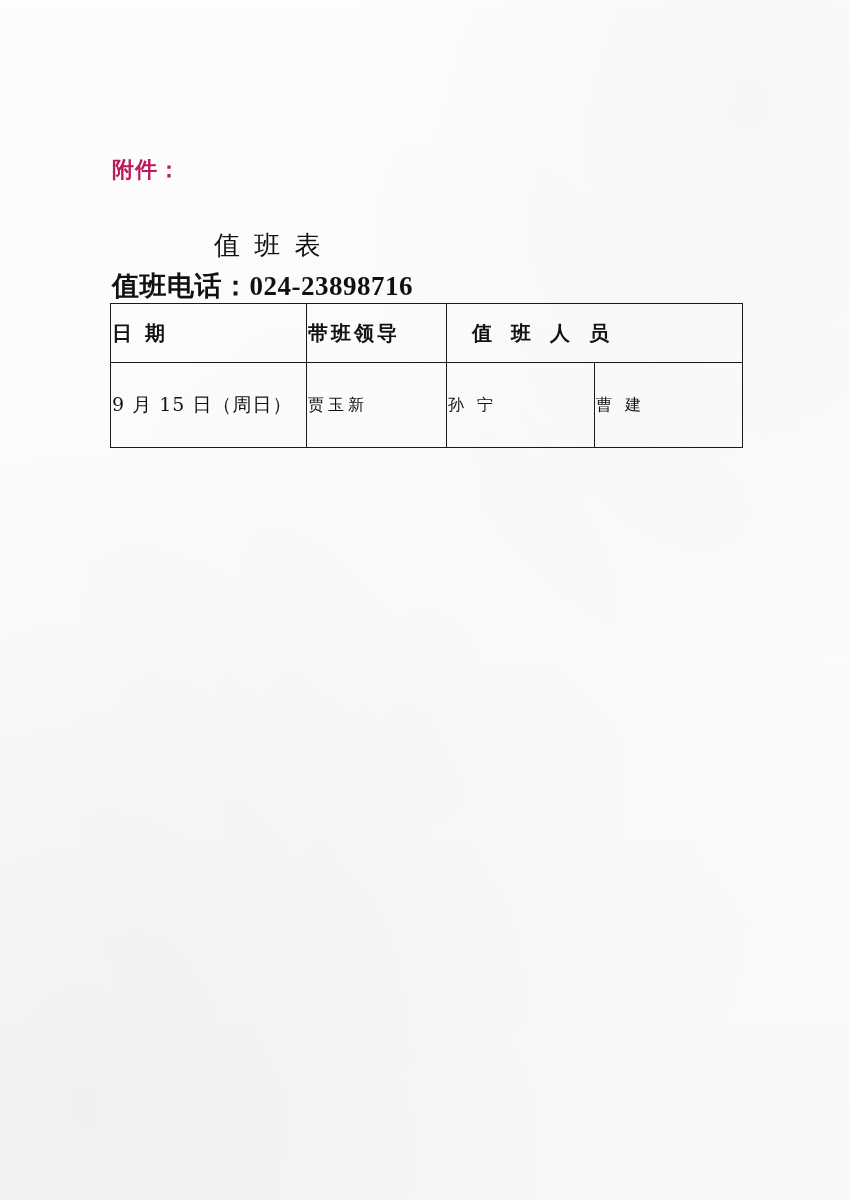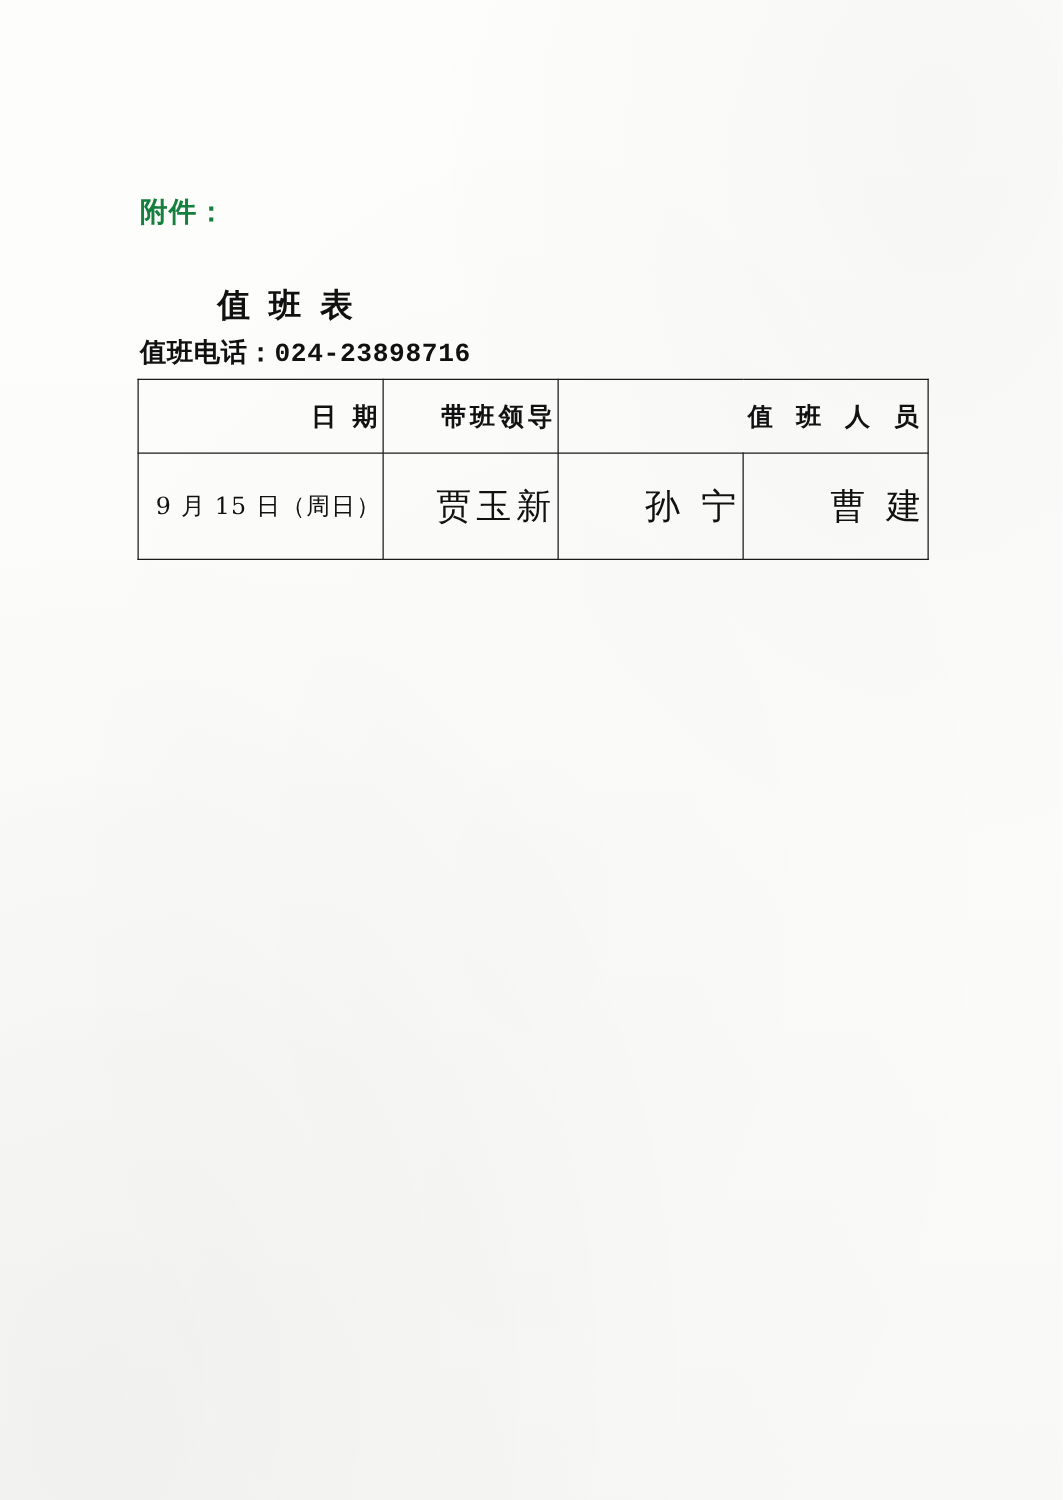--- a/index.html
+++ b/index.html
@@ -32,21 +32,21 @@
   }
 
   .attachment-label {
     position: absolute;
     left: 112px;
     top: 155px;
     font-family: "DejaVu Sans", "Liberation Sans", sans-serif;
     font-weight: bold;
     font-size: 22px;
     letter-spacing: 1px;
-    color: #15803d;
+    color: #be185d;
   }
 
   .title-row {
     position: absolute;
     left: 172px;
     top: 232px;
     display: flex;
     align-items: flex-end;
     white-space: nowrap;
   }
@@ -54,49 +54,50 @@
     font-family: "DejaVu Serif", "Liberation Serif", serif;
     font-weight: bold;
     font-size: 20px;
     letter-spacing: 0px;
     border-bottom: 1.5px solid #111;
     padding-bottom: 2px;
     line-height: 1.1;
   }
   .title-main {
     font-family: "DejaVu Serif", "Liberation Serif", serif;
-    font-weight: bold;
+    font-weight: normal;
     font-size: 26px;
     letter-spacing: 3px;
     padding-left: 2px;
     padding-bottom: 1px;
     line-height: 1.0;
+    margin-left: 40px;
   }
 
   .phone-line {
     position: absolute;
     left: 112px;
     top: 268px;
-    font-family: Liberation Mono, monospace;
+    font-family: Liberation Serif, serif;
     font-weight: bold;
-    font-size: 21px;
+    font-size: 27px;
     letter-spacing: 0.5px;
   }
 
   table.duty-table {
     position: absolute;
     left: 110px;
     top: 303px;
     width: 632px;
     border-collapse: collapse;
     table-layout: fixed;
   }
   table.duty-table td {
     border: 1.4px solid #1a1a1a;
-    text-align: right;
+    text-align: left;
     vertical-align: middle;
     font-family: "DejaVu Serif", "Liberation Serif", serif;
     color: #111;
     margin-left: 28px;
   }
   .hdr-cell {
     height: 56px;
     font-size: 20px;
     font-weight: bold;
     letter-spacing: 3px;
@@ -107,21 +108,21 @@
   }
   .body-cell {
     height: 82px;
     font-size: 20px;
   }
   .date-cell {
     font-size: 19px;
     letter-spacing: 1px;
   }
   .name-cell {
-    font-size: 28px;
+    font-size: 16px;
     letter-spacing: 4px;
   }
   .col-date   { width: 196px; }
   .col-leader { width: 140px; }
   .col-p1     { width: 148px; }
   .col-p2     { width: 148px; }
 </style>
 </head>
 <body>
 

